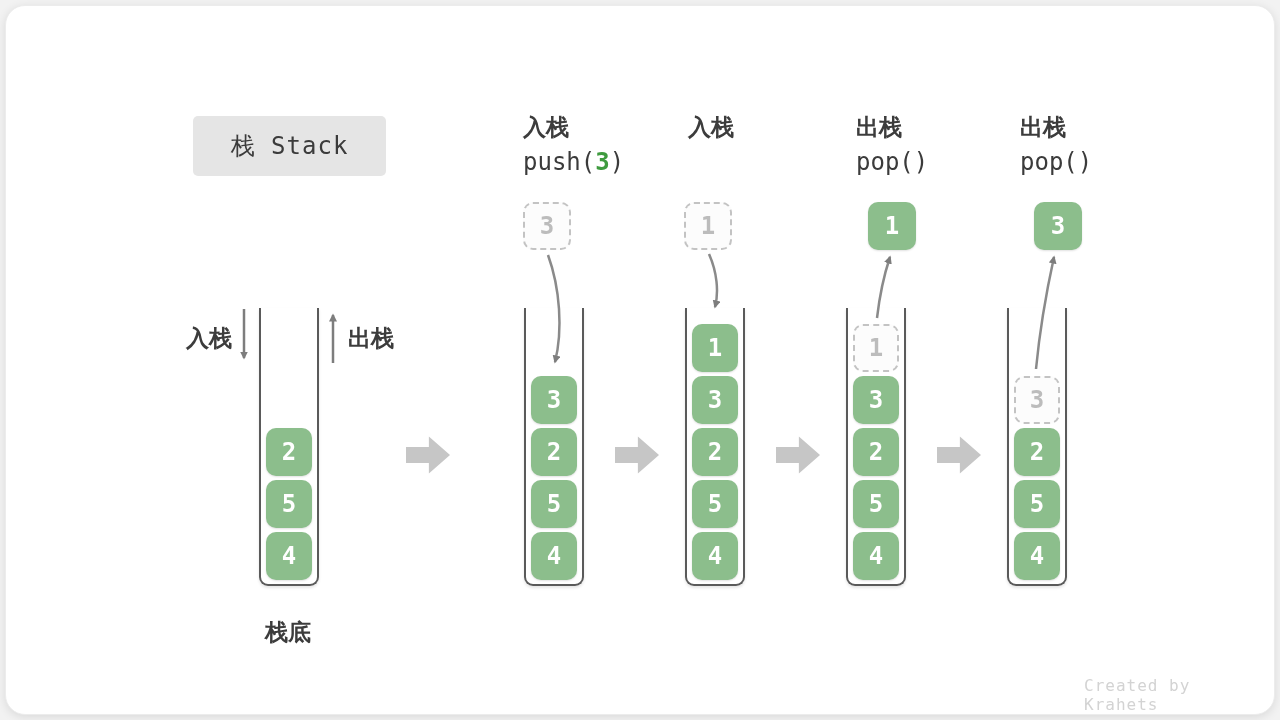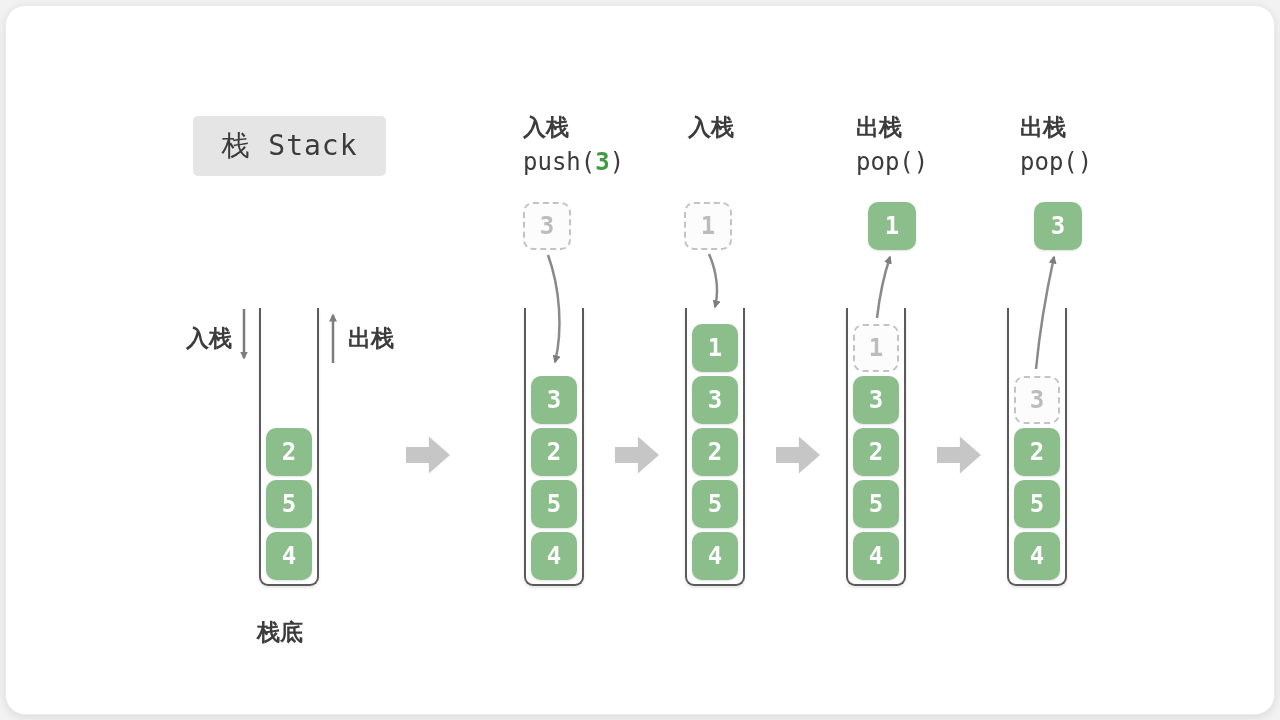--- a/index.html
+++ b/index.html
@@ -2,21 +2,21 @@
 <html><head>
 <meta charset="utf-8">
 <style>
   html,body{margin:0;padding:0;background:#f2f2f2;width:1280px;height:720px;overflow:hidden;}
   body{font-family:"Liberation Sans", sans-serif;color:#3c3c3c;}
   .card{position:absolute;left:5px;top:5px;width:1268px;height:708px;background:#ffffff;
         border-radius:20px;box-shadow:0 2px 10px rgba(0,0,0,0.10);border:1px solid #ececec;}
   .abs{position:absolute;}
   .title-box{left:187px;top:110px;width:193px;height:60px;background:#e5e5e5;border-radius:5px;
              display:flex;align-items:center;justify-content:center;
-             font-family:"DejaVu Sans Mono", monospace;font-size:28px;font-weight:500;color:#3b3b3b;letter-spacing:1px;}
+             font-family:"DejaVu Sans Mono", monospace;font-size:24px;font-weight:500;color:#3b3b3b;letter-spacing:1px;}
   .cjk-label{font-size:23px;font-weight:700;color:#3c3c3c;}
   .lbl-center{width:120px;text-align:center;}
   .op-header{width:180px;}
   .op-header .op-cjk{display:block;font-size:23px;font-weight:600;color:#3c3c3c;line-height:34px;}
   .op-header .op-code{display:block;font-family:"DejaVu Sans Mono", monospace;font-size:24px;color:#3b3b3b;line-height:37px;}
   .op-code .arg{color:#3f9b3f;font-weight:700;}
   .stack{width:60px;height:278px;border-left:2px solid #5a5a5a;border-right:2px solid #5a5a5a;
          border-bottom:2px solid #5a5a5a;border-radius:0 0 9px 9px;box-sizing:border-box;
          box-shadow:0 2px 3px rgba(0,0,0,0.10);}
   .cell{position:absolute;left:5px;width:46px;height:48px;border-radius:10px;box-sizing:border-box;
@@ -34,21 +34,21 @@
   .watermark{font-family:"DejaVu Sans Mono", monospace;font-size:16px;color:#d3d3d3;letter-spacing:1px;}
   svg.overlay{position:absolute;left:0;top:0;width:1280px;height:720px;pointer-events:none;}
 </style>
 </head>
 <body>
 
 <div class="card">
 
   <div class="abs title-box">栈 Stack</div>
 
-  <div class="abs cjk-label lbl-center" style="left:214px;top:611px;">栈底</div>
+  <div class="abs cjk-label lbl-center" style="left:222px;top:611px;">栈底</div>
   <div class="abs cjk-label" style="left:180px;top:317px;">入栈</div>
   <div class="abs cjk-label" style="left:342px;top:317px;">出栈</div>
 
   <div class="abs op-header" style="left:517px;top:104px;">
     <span class="op-cjk">入栈</span>
     <span class="op-code"><span>push(</span><span class="arg">3</span><span>)</span></span>
   </div>
   <div class="abs op-header" style="left:682px;top:104px;">
     <span class="op-cjk">入栈</span>
   </div>
@@ -113,13 +113,14 @@
     <path d="M 238 303 L 238 352" stroke="#7d7d7d" stroke-width="2.5" fill="none" marker-end="url(#ah)"></path>
     <path d="M 327 357 L 327 309" stroke="#7d7d7d" stroke-width="2.5" fill="none" marker-end="url(#ah)"></path>
 
     <path d="M 542 249 C 554 282, 557 324, 549 356" stroke="#8a8a8a" stroke-width="2.5" fill="none" marker-end="url(#ah)"></path>
     <path d="M 703 248 C 711 266, 713 286, 709 301" stroke="#8a8a8a" stroke-width="2.5" fill="none" marker-end="url(#ah)"></path>
 
     <path d="M 871 312 C 874 286, 879 266, 884 251" stroke="#8a8a8a" stroke-width="2.5" fill="none" marker-end="url(#ah)"></path>
     <path d="M 1030 363 C 1034 321, 1041 283, 1048 251" stroke="#8a8a8a" stroke-width="2.5" fill="none" marker-end="url(#ah)"></path>
   </svg>
 
+  <div class="abs watermark" style="left:1078px;top:670px;">Created by Krahets</div>
 </div>
 
 </body></html>

